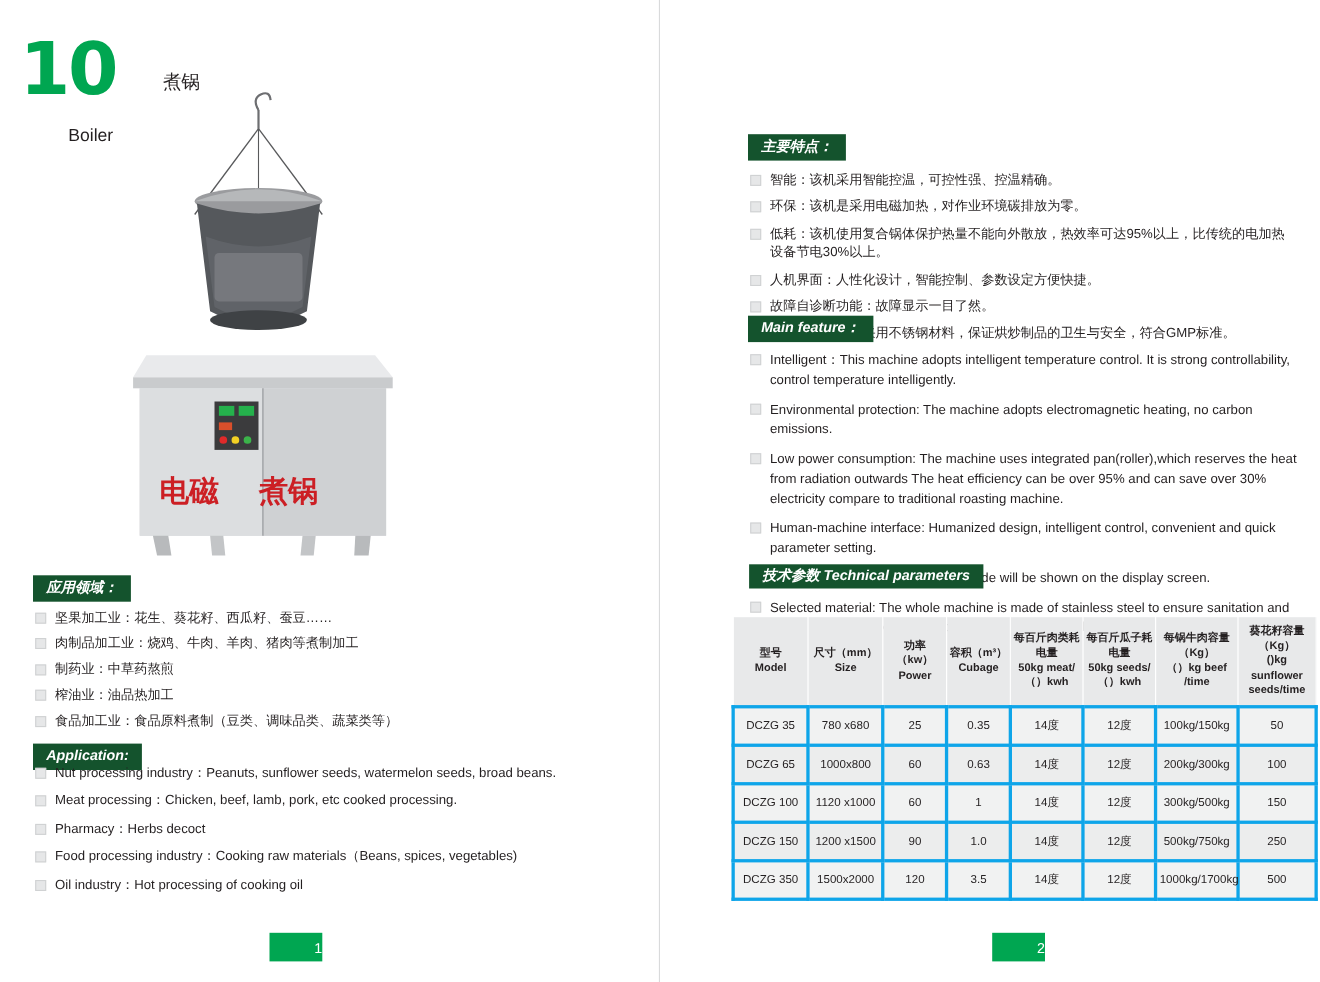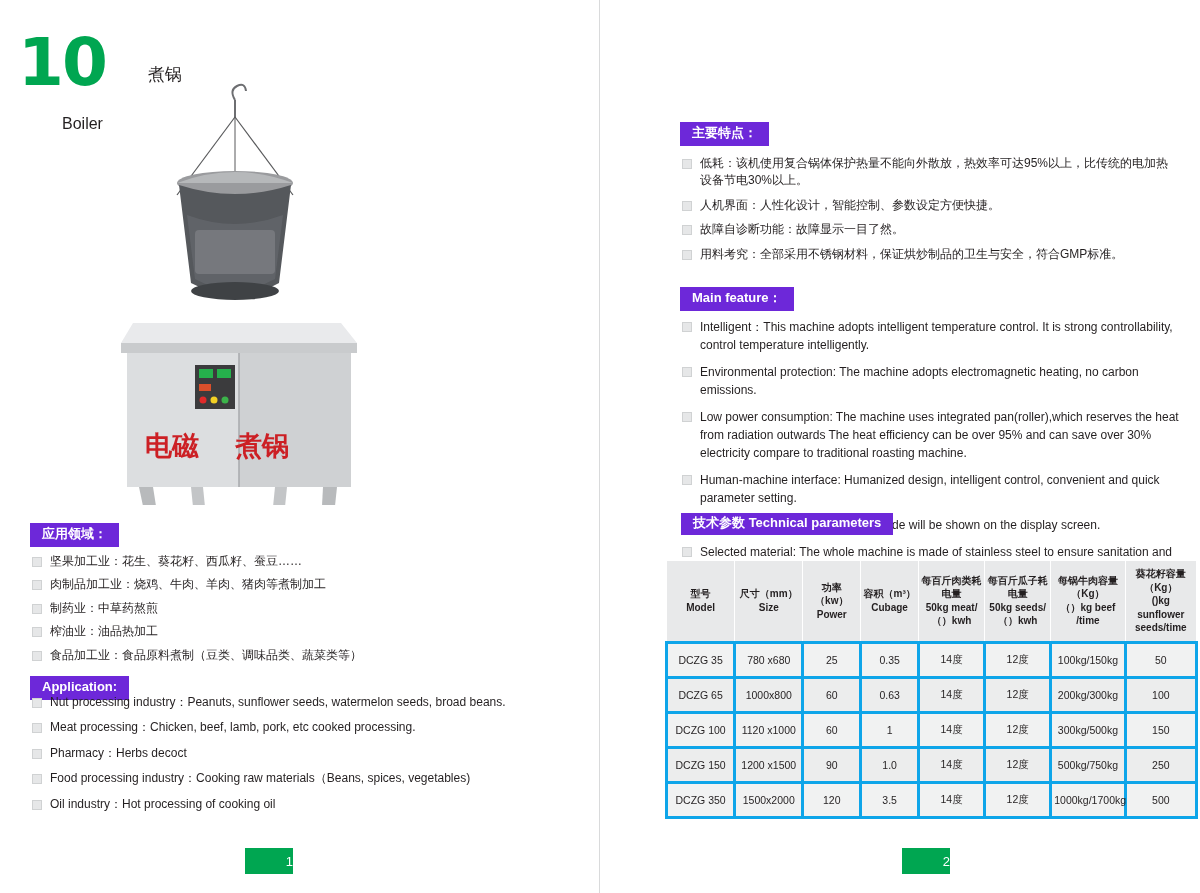--- a/index.html
+++ b/index.html
@@ -52,26 +52,27 @@
 
   
   .photo {
     position: absolute; left: 95px; top: 55px;
     width: 320px; height: 450px;
   }
 
   
   .sec-head {
     display: inline-block;
-    background: #6d28d9;
+    background: #14532d;
     color: #fff;
     font-size: 13px;
     font-weight: bold;
     padding: 4px 12px 5px 12px;
     line-height: 1.15;
+    font-style: italic;
   }
   .sec-head.two-line { padding: 3px 12px 4px 12px; }
 
   .bullet-list { list-style: none; margin: 0; padding: 0; }
   .bullet-list li {
     position: relative;
     padding-left: 20px;
     margin-bottom: 6px;
     font-size: 12px;
     line-height: 1.45;
@@ -225,20 +226,22 @@
       <li>Oil industry：Hot processing of cooking oil</li>
     </ul>
 
     <div class="page-num" id="page-num-left">19</div>
   </div>
 
   <div class="right"></div>
 
   <div class="sec-head" id="main-feature-cn-head">主要特点：</div>
   <ul class="bullet-list" id="main-feature-cn-list">
+    <li>智能：该机采用智能控温，可控性强、控温精确。</li>
+    <li>环保：该机是采用电磁加热，对作业环境碳排放为零。</li>
     <li>低耗：该机使用复合锅体保护热量不能向外散放，热效率可达95%以上，比传统的电加热设备节电30%以上。</li>
     <li>人机界面：人性化设计，智能控制、参数设定方便快捷。</li>
     <li>故障自诊断功能：故障显示一目了然。</li>
     <li>用料考究：全部采用不锈钢材料，保证烘炒制品的卫生与安全，符合GMP标准。</li>
   </ul>
 
   <div class="sec-head" id="main-feature-en-head">Main feature：</div>
   <ul class="bullet-list" id="main-feature-en-list">
     <li>Intelligent：This machine adopts intelligent temperature control. It is strong controllability, control temperature intelligently.</li>
     <li>Environmental protection: The machine adopts electromagnetic heating, no carbon emissions.</li>

